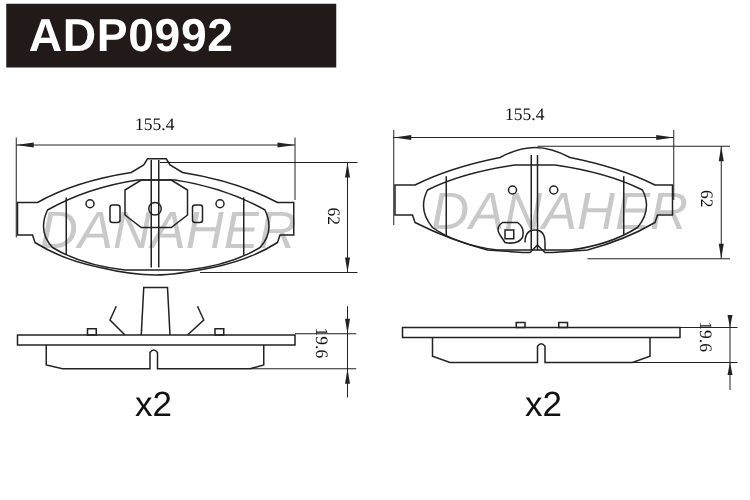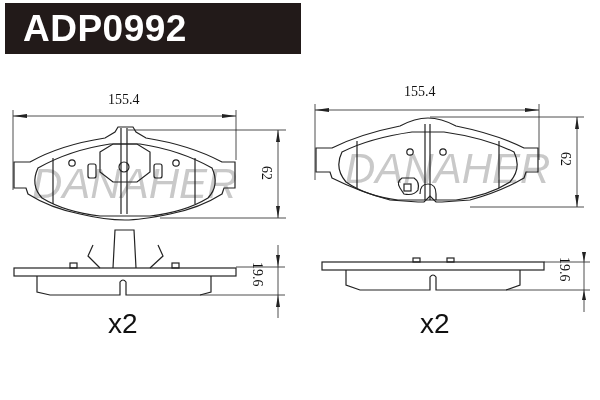--- a/index.html
+++ b/index.html
@@ -1,19 +1,19 @@
 <!DOCTYPE html>
 <html><head>
   <meta charset="utf-8">
   <style>
     * { margin: 0; padding: 0; box-sizing: border-box; }
     html, body { width: 600px; height: 400px; background: #ffffff; overflow: hidden; }
     body { position: relative; font-family: "Liberation Sans", sans-serif; }
     .title-bar {
-      position: absolute; left: 5px; top: 3px; width: 296px; height: 51px;
+      position: absolute; left: 5px; top: 3px; width: 264px; height: 51px;
       background: #221a19;
       display: flex; align-items: center;
     }
     .title-text {
       color: #ffffff; font-weight: bold; font-size: 37px;
       font-family: "Liberation Sans", sans-serif;
       padding-left: 18px; letter-spacing: 0.5px;
     }
     svg.drawing { position: absolute; left: 0; top: 0; }
     .dim-text { font-family: "Liberation Serif", serif; font-size: 14px; fill: #111; }

